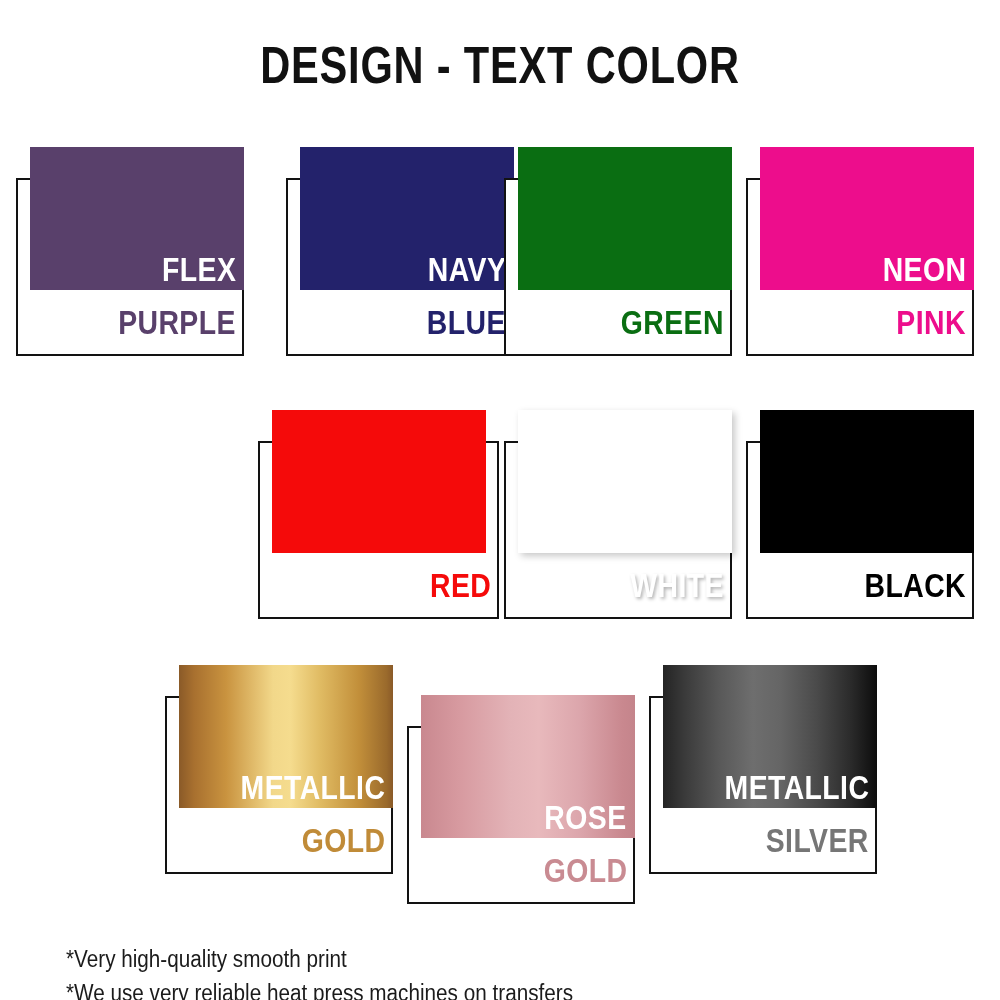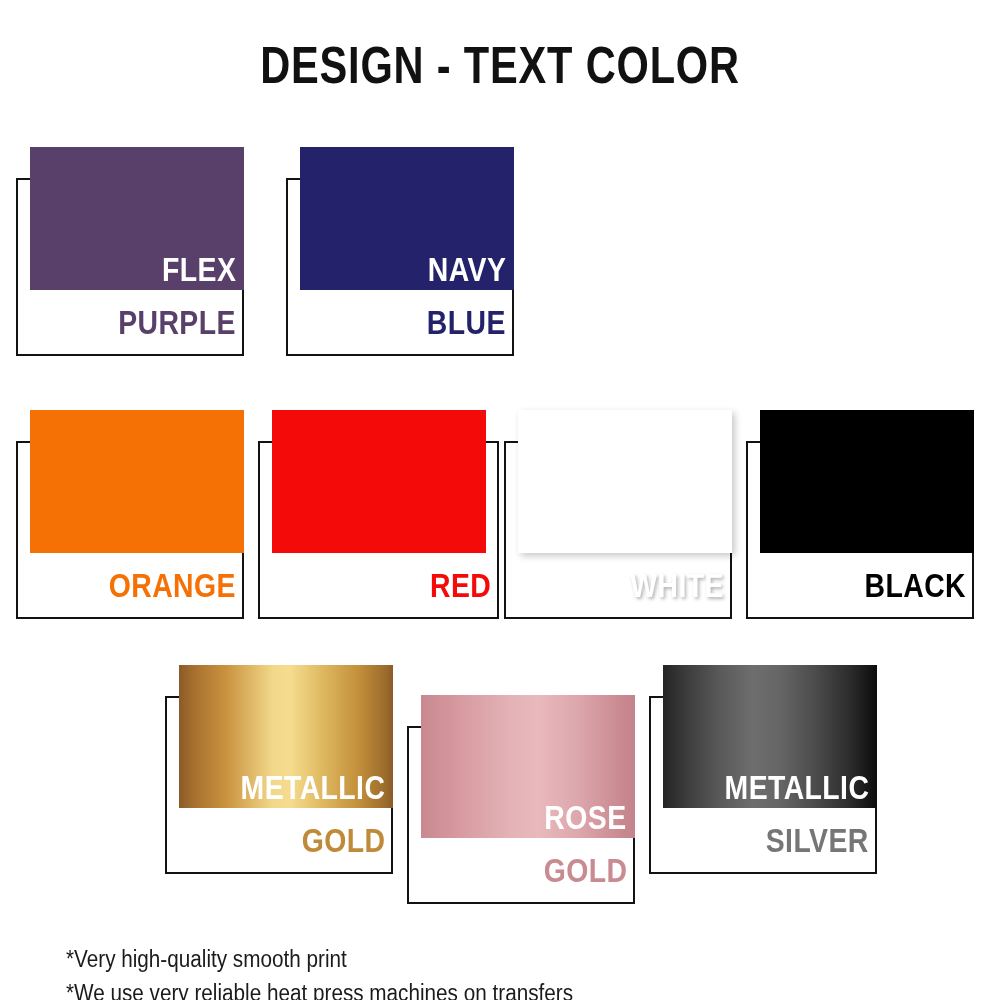--- a/index.html
+++ b/index.html
@@ -155,25 +155,33 @@
       </div>
     </div>
     <div class="swatch" style="left: 258px; top: 178px; margin-left: 28px;">
       <div class="swatch-card"></div>
       <div class="swatch-chip" style="background: rgb(35, 34, 107);"></div>
       <div class="swatch-labels">
         <div class="label label--top">NAVY</div>
         <div class="label label--bottom" style="color: rgb(35, 34, 107);">BLUE</div>
       </div>
     </div>
-    <div class="swatch" style="left: 16px; top: 441px;">
-      <div class="swatch-card"></div>
-      <div class="swatch-chip" style="background: rgb(245, 113, 5);"></div>
-      <div class="swatch-labels">
-        <div class="label label--solo" style="color: rgb(245, 113, 5);">ORANGE</div>
+    <div class="swatch" style="left: 504px; top: 178px;">
+      <div class="swatch-card"></div>
+      <div class="swatch-chip" style="background: rgb(10, 110, 18);"></div>
+      <div class="swatch-labels">
+        <div class="label label--solo" style="color: rgb(10, 110, 18);">GREEN</div>
+      </div>
+    </div>
+    <div class="swatch" style="left: 746px; top: 178px;">
+      <div class="swatch-card"></div>
+      <div class="swatch-chip" style="background: rgb(237, 13, 140);"></div>
+      <div class="swatch-labels">
+        <div class="label label--top">NEON</div>
+        <div class="label label--bottom" style="color: rgb(237, 13, 140);">PINK</div>
       </div>
     </div>
     <div class="swatch" style="left: 258px; top: 441px; padding-left: 13px;">
       <div class="swatch-card"></div>
       <div class="swatch-chip" style="background: rgb(245, 10, 10);"></div>
       <div class="swatch-labels">
         <div class="label label--solo" style="color: rgb(245, 10, 10);">RED</div>
       </div>
     </div>
     <div class="swatch swatch--white" style="left: 504px; top: 441px;">

